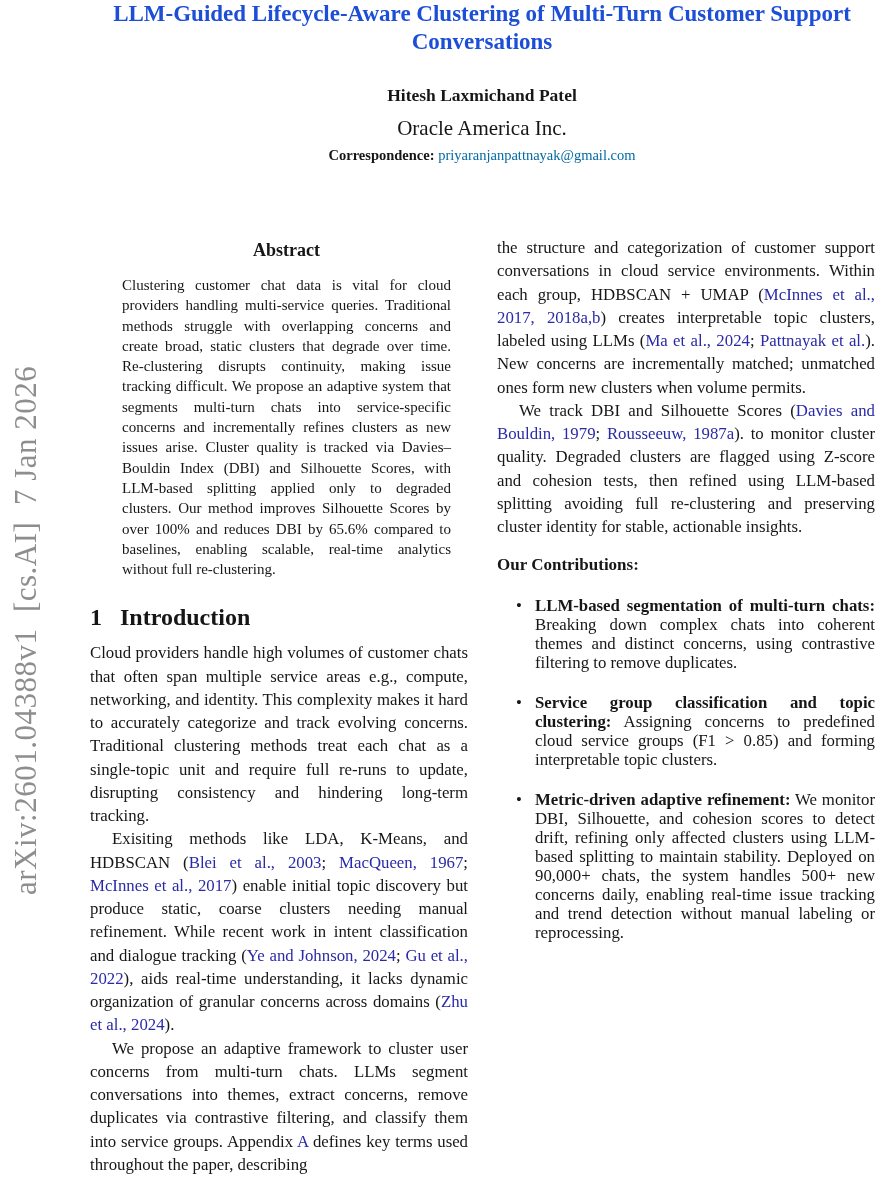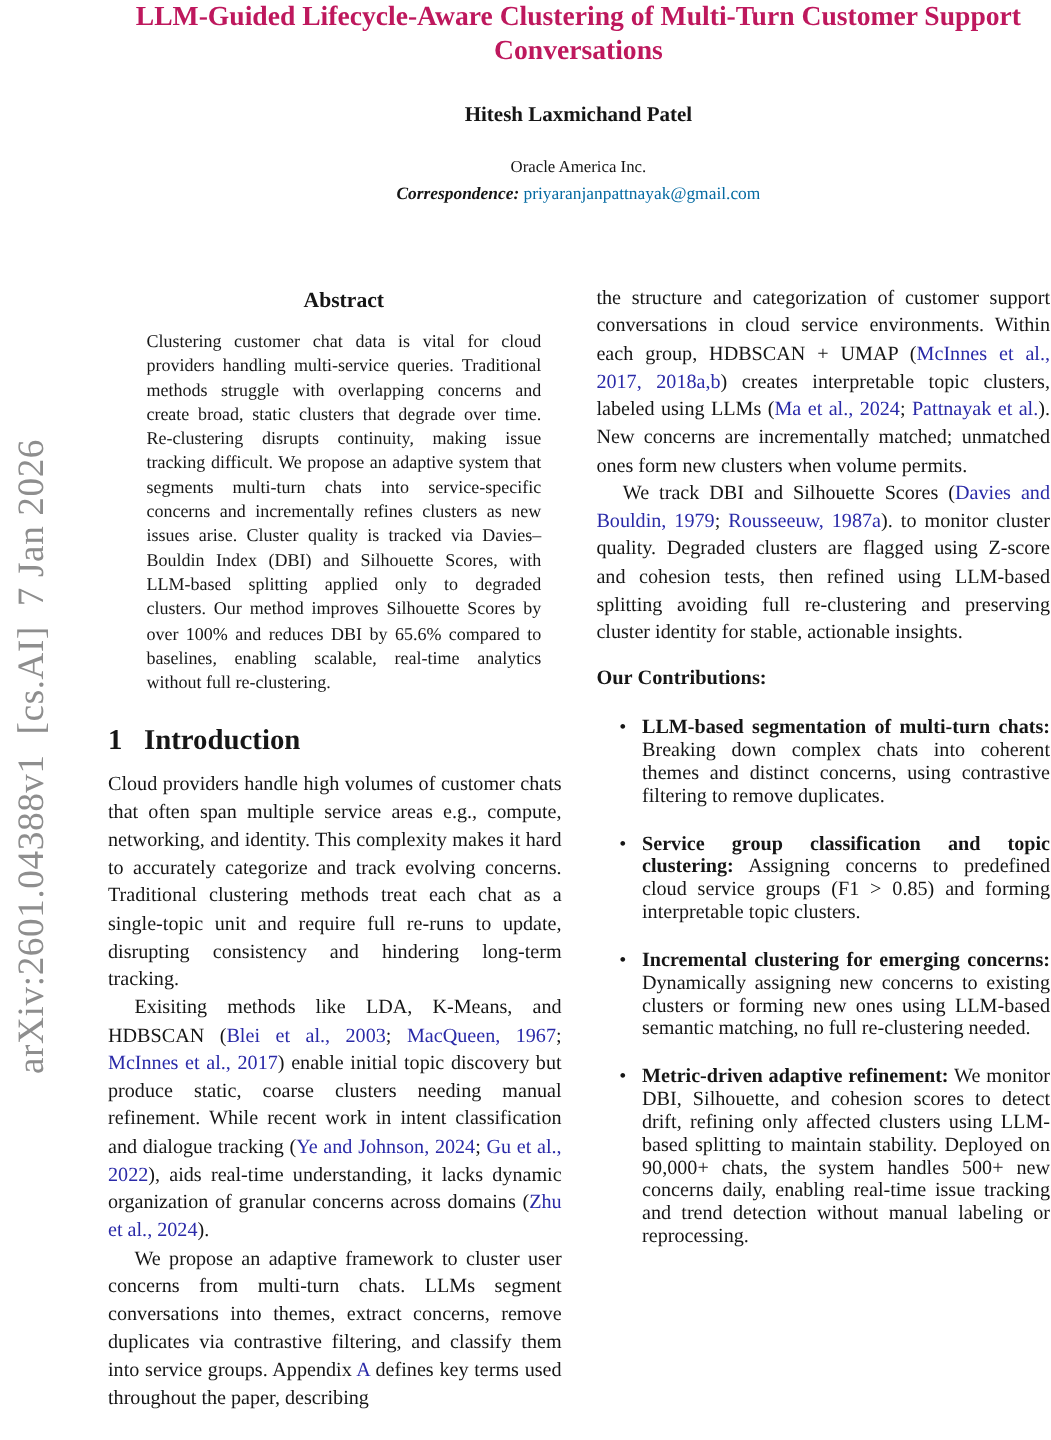--- a/index.html
+++ b/index.html
@@ -22,25 +22,25 @@
     transform: rotate(-90deg);
     transform-origin: top left;
     font-size: 31px;
     color: #8e8e8e;
     white-space: pre;
     letter-spacing: 0.5px;
   }
 
   
   .header { position: absolute; left: 88px; top: 0; width: 788px; text-align: center; }
-  .title-line { font-size: 23px; font-weight: bold; line-height: 28px; color: #be185d; }
+  .title-line { font-size: 23px; font-weight: bold; line-height: 28px; color: #1d4ed8; }
   .authors { margin-top: 27px; font-size: 17.5px; font-weight: bold; line-height: 25px; }
-  .affiliation { margin-top: 24px; font-size: 14px; font-family: Liberation Serif, serif; }
+  .affiliation { margin-top: 8px; font-size: 21px; font-family: Liberation Serif, serif; }
   .correspondence { margin-top: 6px; font-size: 14.5px; }
-  .correspondence .label { font-weight: bold; font-style: italic; }
+  .correspondence .label { font-weight: bold; }
   .link { color: #0369a1; text-decoration: none; cursor: pointer; }
 
   
   .col { position: absolute; top: 236px; width: 378px; }
   .col-left { left: 90px; }
   .col-right { left: 497px; }
 
   .abstract-block { margin-left: 32px; width: 329px; }
   .abstract-heading { text-align: center; font-size: 18px; font-weight: bold; margin-top: 4px; }
   .abstract-text {
@@ -116,18 +116,17 @@
     <p class="body-p indent"><span class="seg-p">We propose an adaptive framework to cluster user concerns from multi-turn chats.  LLMs segment conversations into themes, extract concerns, remove duplicates via contrastive filtering, and classify them into service groups.  Appendix </span><span class="seg-l">A</span><span class="seg-p"> defines key terms used throughout the paper, describing</span></p>
   </div>
 
   <div class="col col-right">
     <p class="body-p"><span class="seg-p">the structure and categorization of customer support conversations in cloud service environments. Within each group, HDBSCAN + UMAP (</span><span class="seg-l">McInnes et al., 2017, 2018a,b</span><span class="seg-p">) creates interpretable topic clusters, labeled using LLMs (</span><span class="seg-l">Ma et al., 2024</span><span class="seg-p">; </span><span class="seg-l">Pattnayak et al.</span><span class="seg-p">).  New concerns are incrementally matched; unmatched ones form new clusters when volume permits.</span></p>
     <p class="body-p indent"><span class="seg-p">We track DBI and Silhouette Scores (</span><span class="seg-l">Davies and Bouldin, 1979</span><span class="seg-p">; </span><span class="seg-l">Rousseeuw, 1987a</span><span class="seg-p">).  to monitor cluster quality.  Degraded clusters are flagged using Z-score and cohesion tests, then refined using LLM-based splitting avoiding full re-clustering and preserving cluster identity for stable, actionable insights.</span></p>
     <div class="contrib-heading">Our Contributions:</div>
     <ul class="contrib-list">
       <li><span class="seg-b">LLM-based segmentation of multi-turn chats:</span><span class="seg-p"> Breaking down complex chats into coherent themes and distinct concerns, using contrastive filtering to remove duplicates.</span></li>
       <li><span class="seg-b">Service group classification and topic clustering:</span><span class="seg-p">  Assigning concerns to predefined cloud service groups (F1 &gt; 0.85) and forming interpretable topic clusters.</span></li>
-      <li><span class="seg-b">Incremental clustering for emerging concerns:</span><span class="seg-p"> Dynamically assigning new concerns to existing clusters or forming new ones using LLM-based semantic matching, no full re-clustering needed.</span></li>
       <li><span class="seg-b">Metric-driven adaptive refinement:</span><span class="seg-p">  We monitor DBI, Silhouette, and cohesion scores to detect drift, refining only affected clusters using LLM-based splitting to maintain stability.  Deployed on 90,000+ chats, the system handles 500+ new concerns daily, enabling real-time issue tracking and trend detection without manual labeling or reprocessing.</span></li>
     </ul>
   </div>
 
 </div>
 
 </body></html>

